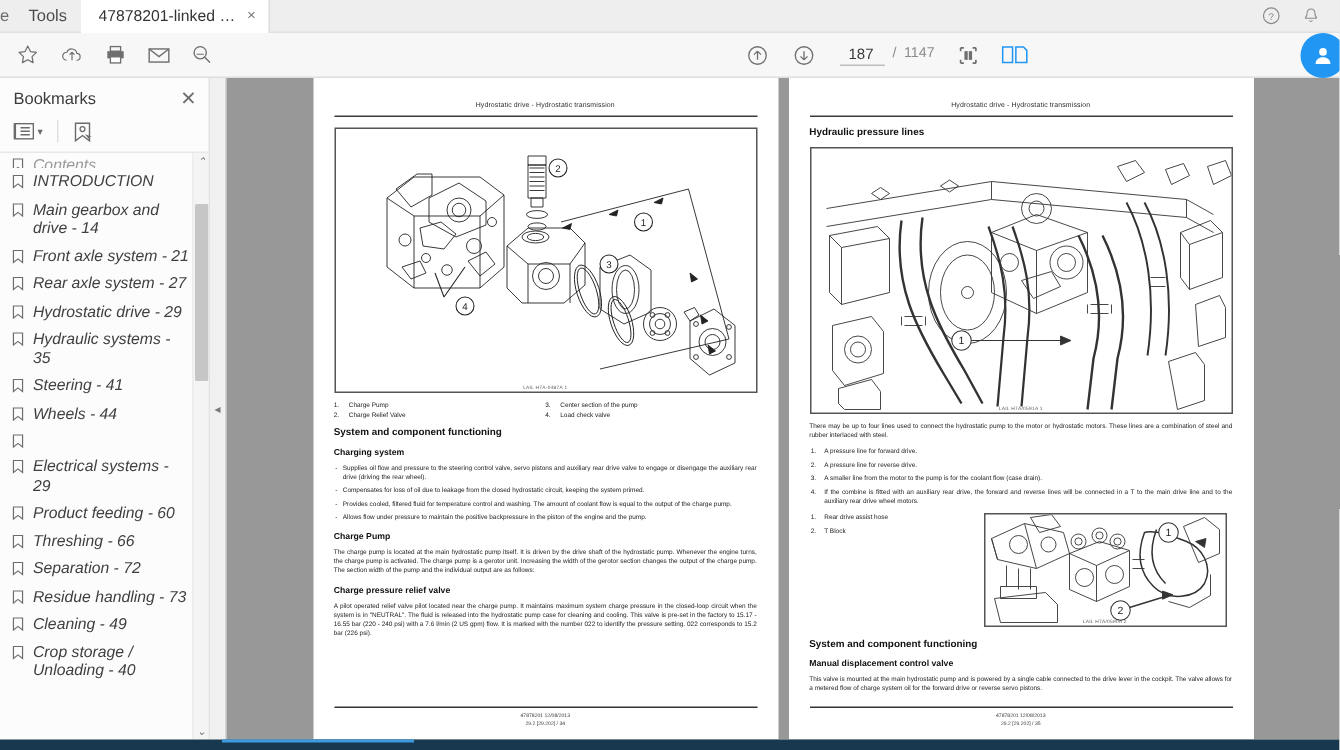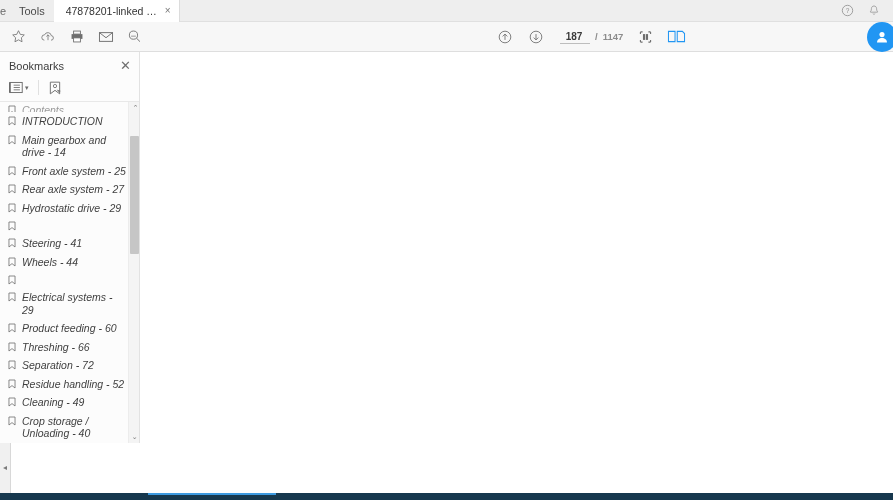--- a/index.html
+++ b/index.html
@@ -42,38 +42,38 @@
     background:#f7f7f7; border-bottom:1px solid #dedede;
     display:flex; align-items:center;
   }
   .tb-left { display:flex; align-items:center; gap:0px; padding-left:4px; }
   .tb-btn {
     width:29px; height:28px; display:flex; align-items:center; justify-content:center;
     cursor:pointer; color:#6e6e6e;
   }
   .tb-center { display:flex; align-items:center; gap:2px; margin-left:341px; }
   .pagebox {
-    display:flex; align-items:center; gap:5px;
-    font-size:10px; color:#585858; margin:0 6px 0 8px;font-weight:bold;
+    display:flex; align-items:flex-start; gap:5px;
+    font-size:10px; color:#585858; margin:0 6px 0 8px;
   }
   .pagenum {
     border-bottom:1px solid #bdbdbd; padding:1px 6px 1px 4px;
     min-width:30px; text-align:center; font-size:10px; color:#3a3a3a;
     background:transparent;
   }
   .pagetotal { color:#8c8c8c; font-size:9.5px; }
   .tb-right { margin-left:auto; display:flex; align-items:center; padding-right:6px; }
   .avatar-btn {
     width:30px; height:30px; border-radius:50%;
     background:#2196f3; display:flex; align-items:center; justify-content:center;
     color:#fff; margin-right:-10px;
   }
 
   
-  .main { position:absolute; top:52px; left:0; width:893px; height:441px; display:flex;flex-direction:column; }
+  .main { position:absolute; top:52px; left:0; width:893px; height:441px; display:flex; }
 
   
   .sidebar { width:140px; height:441px; background:#fcfcfc; border-right:1px solid #e2e2e2;
              display:flex; flex-direction:column; position:relative; }
   .sb-head { display:flex; align-items:center; justify-content:space-between;
              padding:7px 8px 6px 9px; }
   .sb-title { font-size:11px; color:#3c3c3c; }
   .sb-close { font-size:13px; color:#6f6f6f; cursor:pointer; line-height:1; }
   .sb-tools { display:flex; align-items:center; gap:6px; padding:2px 9px 6px 9px;
               border-bottom:1px solid #e8e8e8; }
@@ -303,21 +303,21 @@
                 </svg>
               </span>
             <span class="bm-label">Main gearbox and drive - 14</span>
           </div>
           <div class="bm-item">
             <span class="bm-ico">
                 <svg width="8" height="10" viewBox="0 0 10 12">
                   <path d="M1.2 1h7.6v10L5 8l-3.8 3z" fill="none" stroke="#6d6d6d" stroke-width="1"></path>
                 </svg>
               </span>
-            <span class="bm-label">Front axle system - 25</span>
+            <span class="bm-label">Front axle system - 21</span>
           </div>
           <div class="bm-item">
             <span class="bm-ico">
                 <svg width="8" height="10" viewBox="0 0 10 12">
                   <path d="M1.2 1h7.6v10L5 8l-3.8 3z" fill="none" stroke="#6d6d6d" stroke-width="1"></path>
                 </svg>
               </span>
             <span class="bm-label">Rear axle system - 27</span>
           </div>
           <div class="bm-item">
@@ -327,20 +327,21 @@
                 </svg>
               </span>
             <span class="bm-label">Hydrostatic drive - 29</span>
           </div>
           <div class="bm-item">
             <span class="bm-ico">
                 <svg width="8" height="10" viewBox="0 0 10 12">
                   <path d="M1.2 1h7.6v10L5 8l-3.8 3z" fill="none" stroke="#6d6d6d" stroke-width="1"></path>
                 </svg>
               </span>
+            <span class="bm-label">Hydraulic systems - 35</span>
           </div>
           <div class="bm-item">
             <span class="bm-ico">
                 <svg width="8" height="10" viewBox="0 0 10 12">
                   <path d="M1.2 1h7.6v10L5 8l-3.8 3z" fill="none" stroke="#6d6d6d" stroke-width="1"></path>
                 </svg>
               </span>
             <span class="bm-label">Steering - 41</span>
           </div>
           <div class="bm-item">
@@ -389,21 +390,21 @@
                 </svg>
               </span>
             <span class="bm-label">Separation - 72</span>
           </div>
           <div class="bm-item">
             <span class="bm-ico">
                 <svg width="8" height="10" viewBox="0 0 10 12">
                   <path d="M1.2 1h7.6v10L5 8l-3.8 3z" fill="none" stroke="#6d6d6d" stroke-width="1"></path>
                 </svg>
               </span>
-            <span class="bm-label">Residue handling - 52</span>
+            <span class="bm-label">Residue handling - 73</span>
           </div>
           <div class="bm-item">
             <span class="bm-ico">
                 <svg width="8" height="10" viewBox="0 0 10 12">
                   <path d="M1.2 1h7.6v10L5 8l-3.8 3z" fill="none" stroke="#6d6d6d" stroke-width="1"></path>
                 </svg>
               </span>
             <span class="bm-label">Cleaning - 49</span>
           </div>
           <div class="bm-item">

